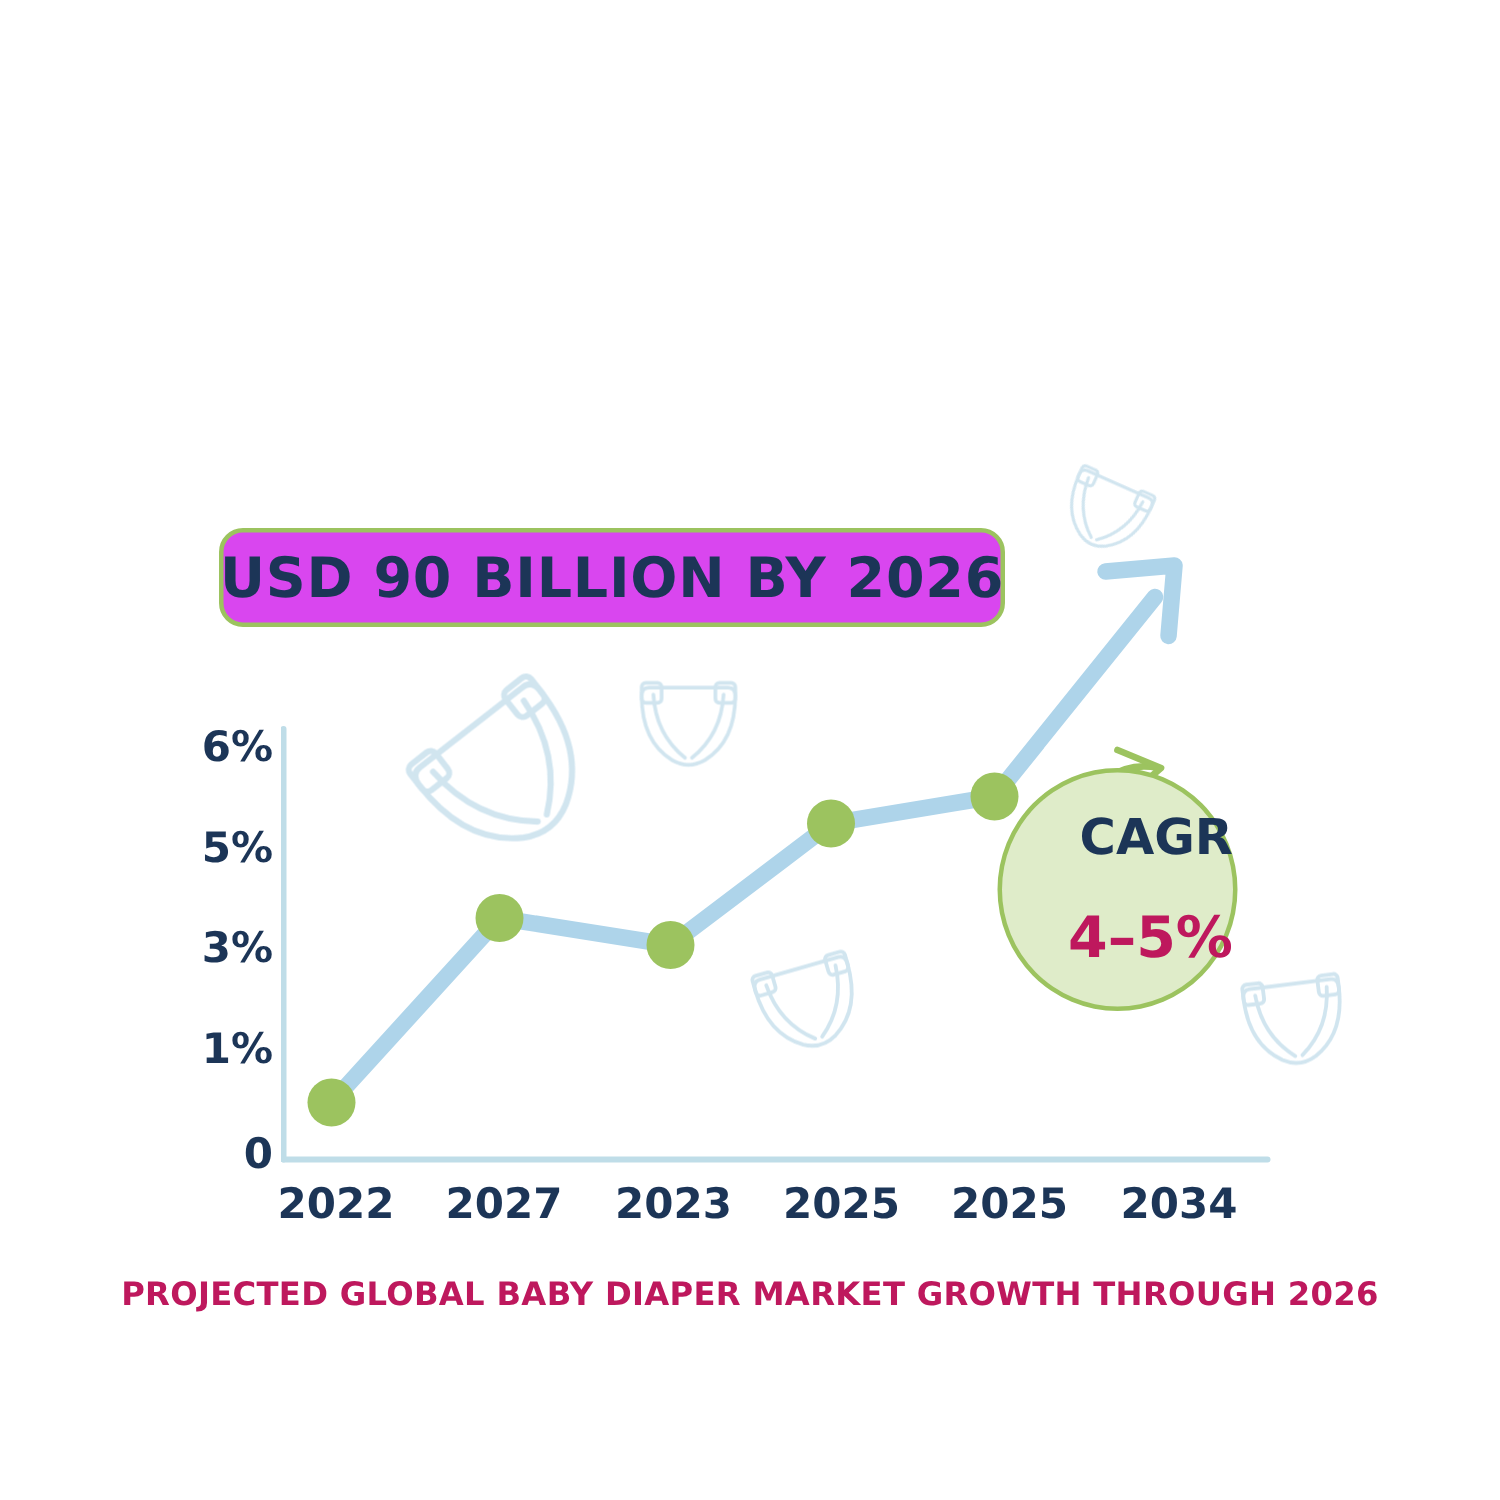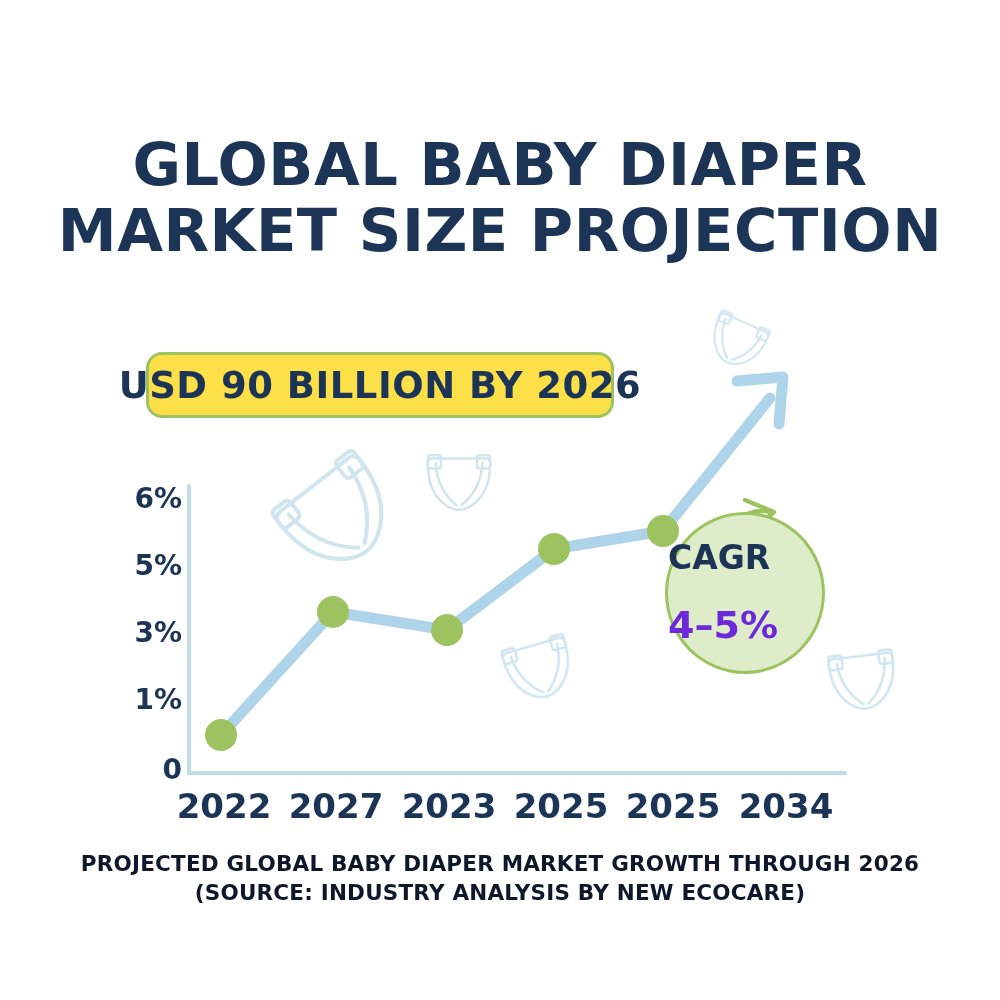--- a/index.html
+++ b/index.html
@@ -26,23 +26,23 @@
     letter-spacing:0.5px;
     color:#1c3557;
     white-space:nowrap;
     transform:scaleX(1.02);
   }
 
   
   .badge{
     position:absolute;
     left:146px;top:352px;
-    width:468px;height:66px;
+    width:524px;height:66px;
     box-sizing:border-box;
-    background:#fde047;
+    background:#d946ef;
     border:3px solid #9cc35f;
     border-radius:16px;
     display:flex;align-items:center;justify-content:center;
   }
   .badge-text{
     font-family:"DejaVu Sans", sans-serif;
     font-weight:bold;
     font-size:37px;
     letter-spacing:0.5px;
     color:#1c3557;
@@ -65,73 +65,69 @@
     font-weight:bold;
     font-size:28px;
     color:#1c3557;
     transform:translateY(-50%);
   }
   .xtick{
     position:absolute;
     width:110px;text-align:center;
     font-family:"DejaVu Sans", sans-serif;
     font-weight:bold;
-    font-size:34px;
+    font-size:28px;
     color:#1c3557;
     transform:translateX(-50%);
   }
 
   
   .cagr-bubble{
     position:absolute;
     left:665px;top:512px;
     width:160px;height:162px;
     box-sizing:border-box;
     background:#dfecc9;
     border:3px solid #9cc35f;
     border-radius:50%;
     display:flex;flex-direction:column;
-    align-items:flex-start;justify-content:center;
+    align-items:flex-end;justify-content:center;
     gap:2px;
   }
   .cagr-label{
     font-family:"DejaVu Sans", sans-serif;
     font-weight:bold;font-size:33px;
     color:#1c3557;line-height:34px;
   }
   .cagr-value{
     font-family:"DejaVu Sans", sans-serif;
     font-weight:bold;font-size:38px;
-    color:#6d28d9;line-height:40px;margin-top:28px;
+    color:#be185d;line-height:40px;margin-top:28px;
   }
 
   
   .caption{
     position:absolute;left:0;right:0;top:849px;
     text-align:center;padding:0 40px;
   }
   .caption-line{
     font-family:"DejaVu Sans", sans-serif;
     font-weight:bold;
     font-size:21.5px;
     line-height:29px;
     letter-spacing:0.2px;
-    color:#0f172a;
+    color:#be185d;
     white-space:nowrap;
   }
 </style>
 </head>
 <body>
 
 <div id="root">
 
-  <div class="title-block">
-    <div class="title-line">GLOBAL BABY DIAPER</div>
-    <div class="title-line">MARKET SIZE PROJECTION</div>
-  </div>
 
   <div class="badge">
     <span class="badge-text">USD 90 BILLION BY 2026</span>
   </div>
 
   <div class="chart-wrap">
     <svg class="chart-svg" width="1000" height="1000" viewBox="0 0 1000 1000" xmlns="http://www.w3.org/2000/svg">
 
       <defs>
 
@@ -207,16 +203,15 @@
     <div class="xtick" style="left:786px;top:786px;">2034</div>
   </div>
 
   <div class="cagr-bubble">
     <span class="cagr-label">CAGR</span>
     <span class="cagr-value">4–5%</span>
   </div>
 
   <div class="caption">
     <div class="caption-line">PROJECTED GLOBAL BABY DIAPER MARKET GROWTH THROUGH 2026</div>
-    <div class="caption-line">(SOURCE: INDUSTRY ANALYSIS BY NEW ECOCARE)</div>
   </div>
 
 </div>
 
 </body></html>

